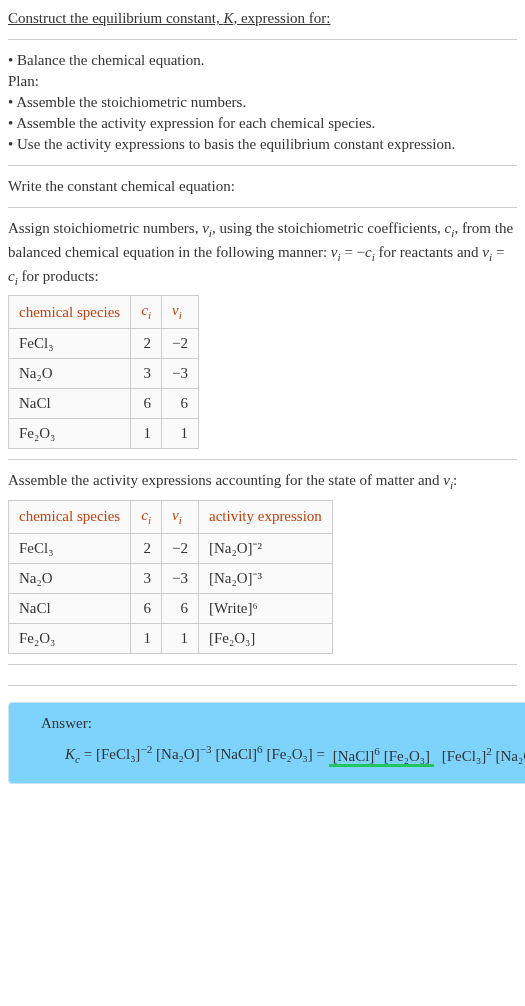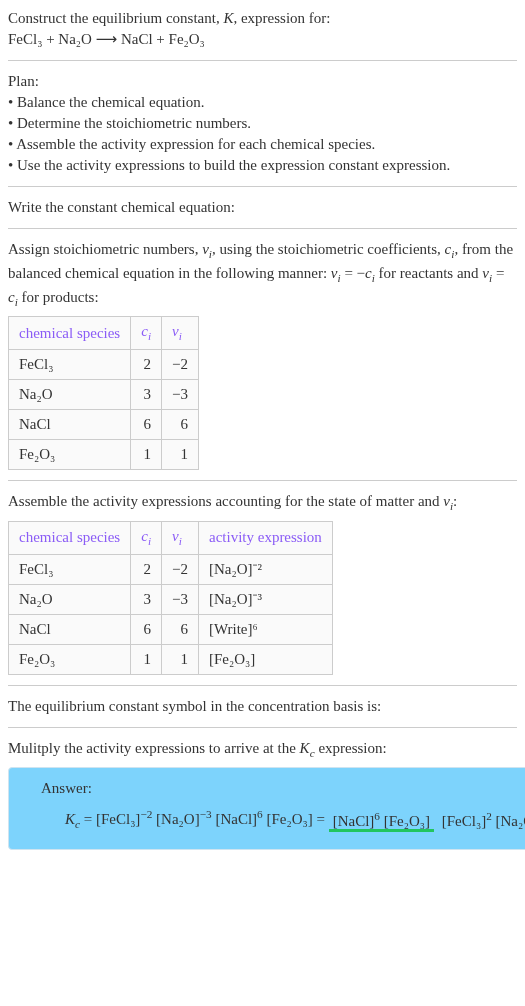--- a/index.html
+++ b/index.html
@@ -14,36 +14,37 @@
   }
   .section {
     border-bottom: 1px solid #ccc;
     padding: 10px 0;
   }
   .section:last-child {
     border-bottom: none;
   }
   .no-top {
     padding-top: 0;
+    text-decoration: underline;
   }
   .ital { font-style: italic; }
   table.data {
     border-collapse: collapse;
     margin-top: 6px;
   }
   table.data td, table.data th {
     border: 1px solid #ccc;
     padding: 4px 10px;
     text-align: left;
     font-weight: normal;
     background: #fafafa;
   }
   table.data th {
     font-weight: normal;
-    color: #8b5cf6;
+    color: #c2410c;
   }
   table.data td.num {
     text-align: right;
   }
   .answer-box {
     background: #7dd3fc;
     border: 1px solid #cfe4f0;
     border-radius: 4px;
     padding: 10px 14px 16px 32px;
     margin-top: 6px;
@@ -69,29 +70,28 @@
     font-size: 0.75em;
   }
 </style>
 </head>
 <body>
 
 <div class="section no-top">
   <div>
     Construct the equilibrium constant, <span class="ital">K</span>, expression for:
   </div>
-  <div>FeCl₃ + Na₂O ⟶ NaCl + Fe₂O₃</div>
 </div>
 
 <div class="section">
+  <div>• <span>Balance the chemical equation.</span></div>
   <div>Plan:</div>
-  <div>• <span>Balance the chemical equation.</span></div>
-  <div>• <span>Determine the stoichiometric numbers.</span></div>
+  <div>• <span>Assemble the stoichiometric numbers.</span></div>
   <div>• <span>Assemble the activity expression for each chemical species.</span></div>
-  <div>• <span>Use the activity expressions to build the expression constant expression.</span></div>
+  <div>• <span>Use the activity expressions to basis the equilibrium constant expression.</span></div>
 </div>
 
 <div class="section">
   <div>Write the constant chemical equation:</div>
 </div>
 
 <div class="section">
   <div>
     Assign stoichiometric numbers, <span class="ital">ν<sub>i</sub></span>, using the stoichiometric coefficients, <span class="ital">c<sub>i</sub></span>, from the balanced chemical equation in the following manner: <span class="ital">ν<sub>i</sub></span> = −<span class="ital">c<sub>i</sub></span> for reactants and <span class="ital">ν<sub>i</sub></span> = <span class="ital">c<sub>i</sub></span> for products:
   </div>
@@ -160,27 +160,23 @@
       <td>Fe₂O₃</td>
       <td class="num">1</td>
       <td class="num">1</td>
       <td>[Fe₂O₃]</td>
     </tr>
   </tbody>
     </table>
 </div>
 
 <div class="section">
-  <div>The equilibrium constant symbol in the concentration basis is:</div>
 </div>
 
 <div class="section" style="border-bottom:none;">
-  <div>
-    Mulitply the activity expressions to arrive at the <span class="ital">K<sub>c</sub></span> expression:
-  </div>
   <div class="answer-box">
     <div style="margin-bottom:8px;">Answer:</div>
     <div class="eqline" style="padding-left:24px;">
       <span class="ital">K<sub>c</sub></span> = [FeCl₃]<sup>−2</sup> [Na₂O]<sup>−3</sup> [NaCl]<sup>6</sup> [Fe₂O₃] =
       <span class="frac">
         <span class="num">[NaCl]<sup>6</sup> [Fe₂O₃]</span>
         <span class="den">[FeCl₃]<sup>2</sup> [Na₂O]<sup>3</sup></span>
       </span>
     </div>
   </div>

